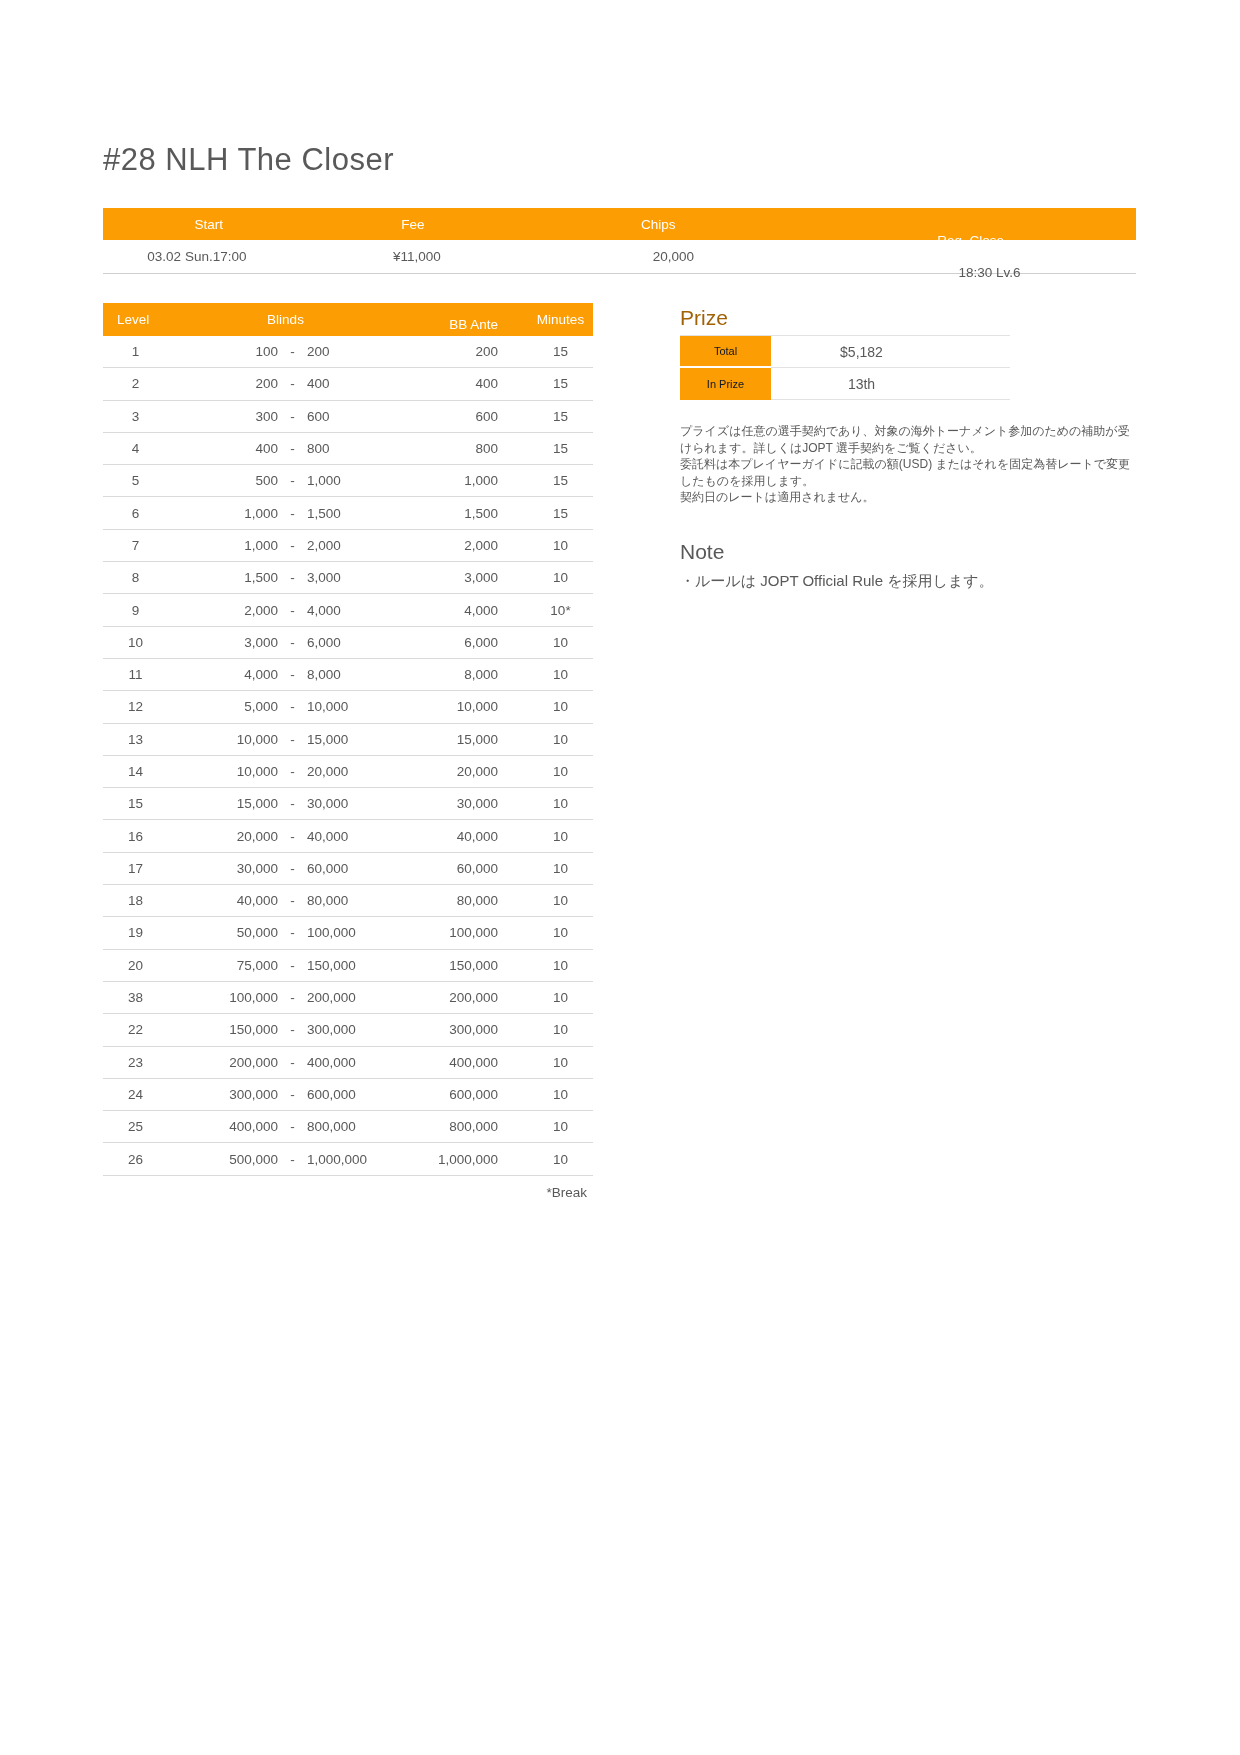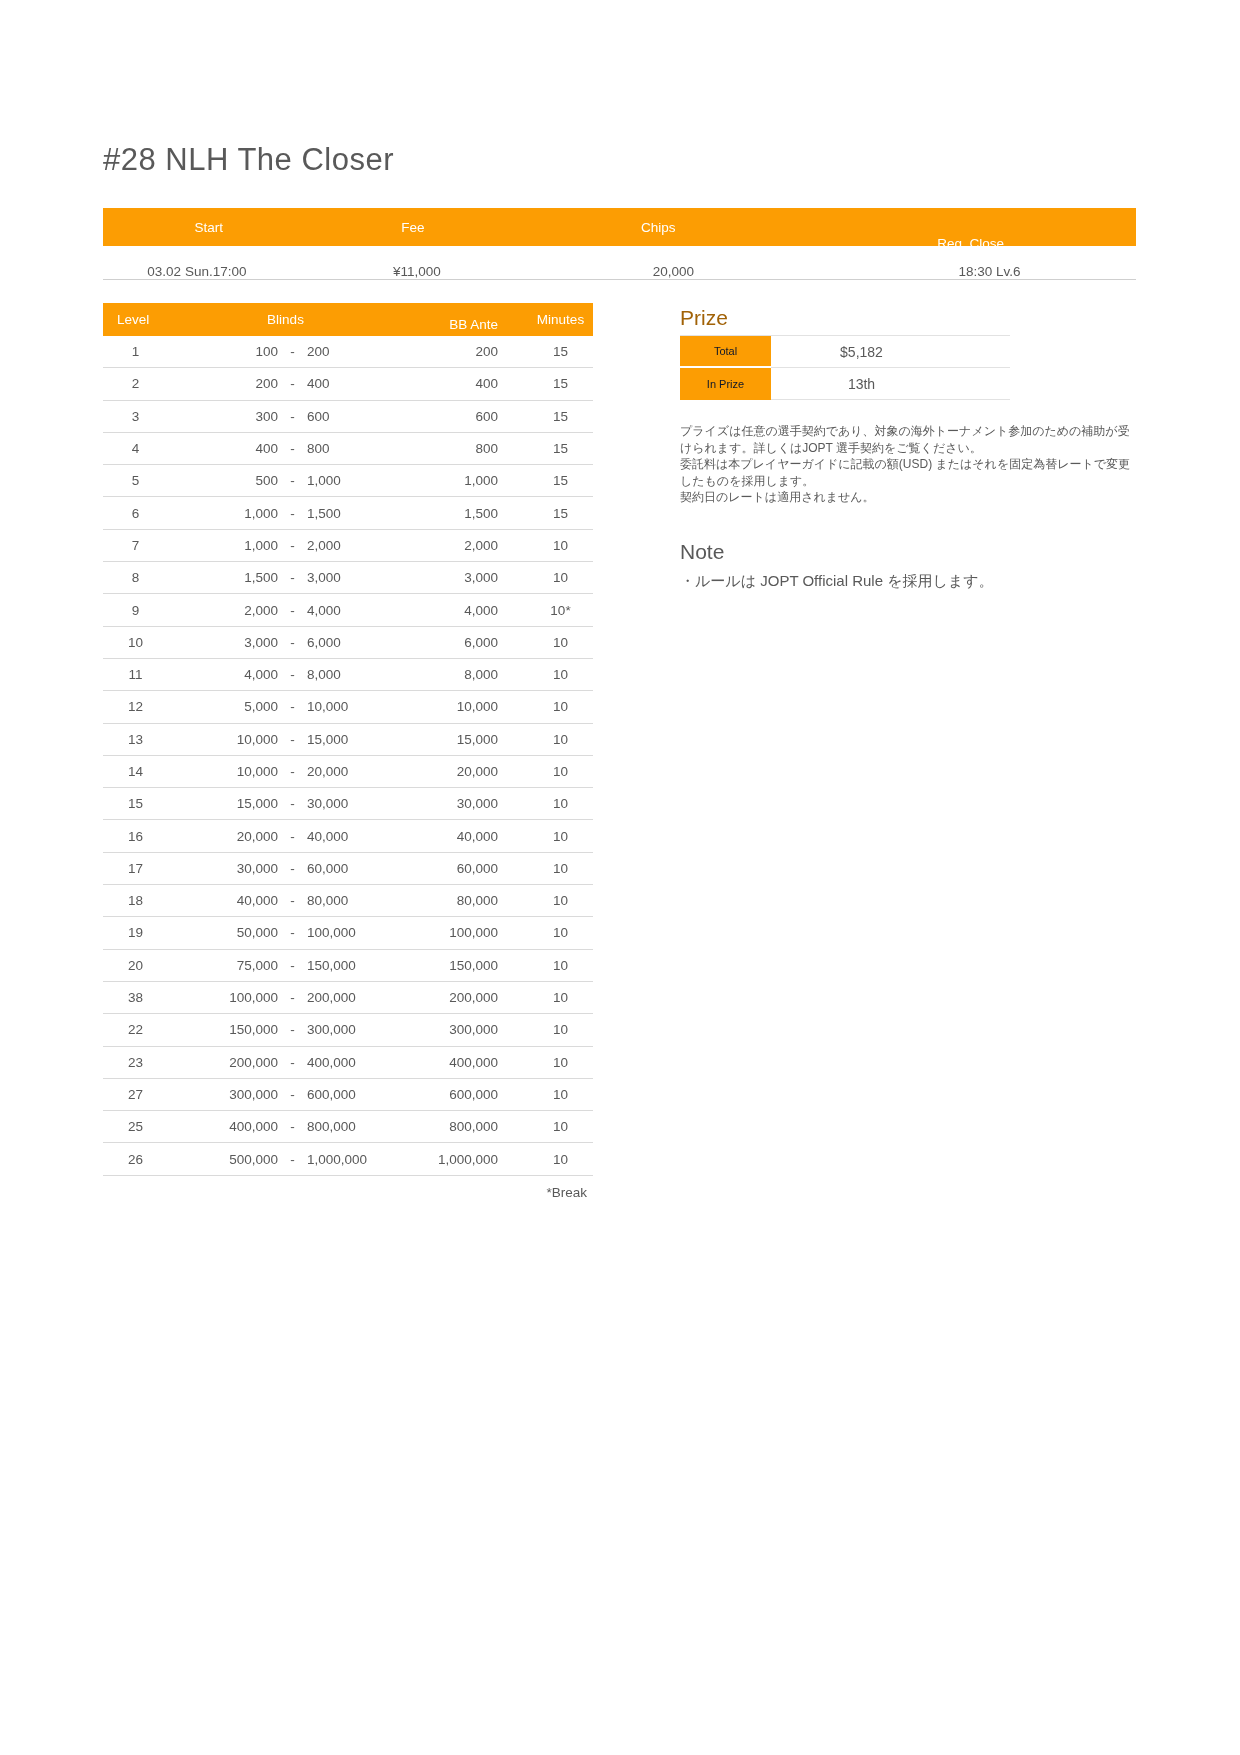--- a/index.html
+++ b/index.html
@@ -8,22 +8,22 @@
     font-family:"Liberation Sans","DejaVu Sans",sans-serif;color:#595959;
     position:relative;
   }
   .abs{position:absolute;}
 
   
   #doc-title{left:103px;top:142px;font-size:31px;color:#595959;letter-spacing:0.5px;}
 
   
   #info-bar{left:103px;top:208px;width:1033px;}
-  .info-header{display:flex;background:var(--accent);height:38px;align-items:center;color:#fff;font-size:13.5px;}
-  .info-values{display:flex;height:33px;align-items:flex-end;font-size:13.5px;border-bottom:1px solid #cfcfcf;gap:39px;}
+  .info-header{display:flex;background:var(--accent);height:32px;align-items:center;color:#fff;font-size:13.5px;}
+  .info-values{display:flex;height:33px;align-items:center;font-size:13.5px;border-bottom:1px solid #cfcfcf;gap:39px;}
   .icell{text-align:center;}
   .ic0{width:20.5%;} .ic1{width:19%;} .ic2{width:28.5%;} .ic3{width:32%;margin-top:32px;}
 
   
   #structure{left:103px;top:303px;width:490px;}
   .s-header{display:flex;background:var(--accent);height:33px;align-items:center;color:#fff;font-size:13.5px;}
   .s-row{display:flex;height:32.3px;align-items:center;font-size:13.5px;border-bottom:1px solid #dadada;box-sizing:border-box;}
   .cell-level{width:65px;text-align:center;}
   .cell-sb{width:110px;text-align:right;}
   .cell-dash{width:29px;text-align:center;}
@@ -255,21 +255,21 @@
       </div>
       <div class="s-row">
         <div class="cell-level">23</div>
         <div class="cell-sb">200,000</div>
         <div class="cell-dash">-</div>
         <div class="cell-bb">400,000</div>
         <div class="cell-ante">400,000</div>
         <div class="cell-min">10</div>
       </div>
       <div class="s-row">
-        <div class="cell-level">27</div>
+        <div class="cell-level">24</div>
         <div class="cell-sb">300,000</div>
         <div class="cell-dash">-</div>
         <div class="cell-bb">600,000</div>
         <div class="cell-ante">600,000</div>
         <div class="cell-min">10</div>
       </div>
       <div class="s-row">
         <div class="cell-level">25</div>
         <div class="cell-sb">400,000</div>
         <div class="cell-dash">-</div>

